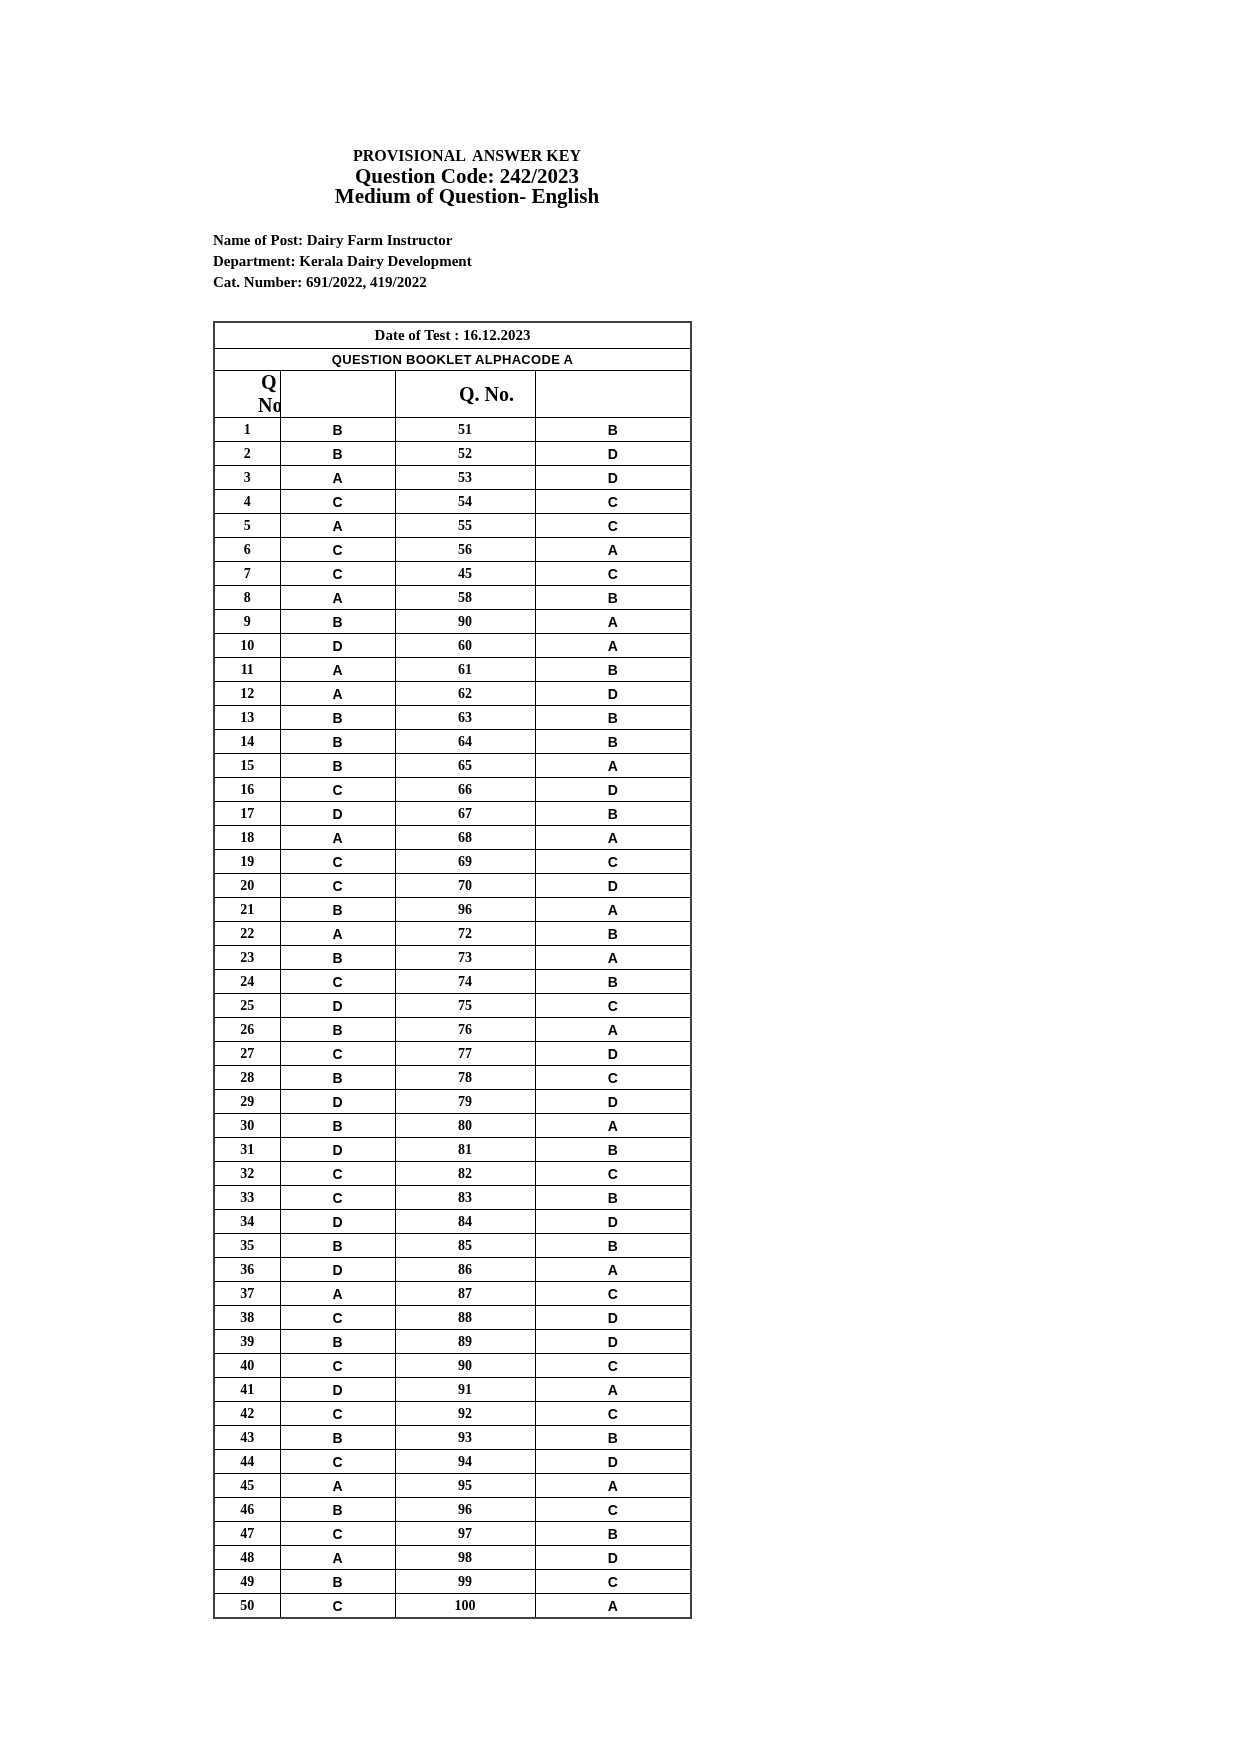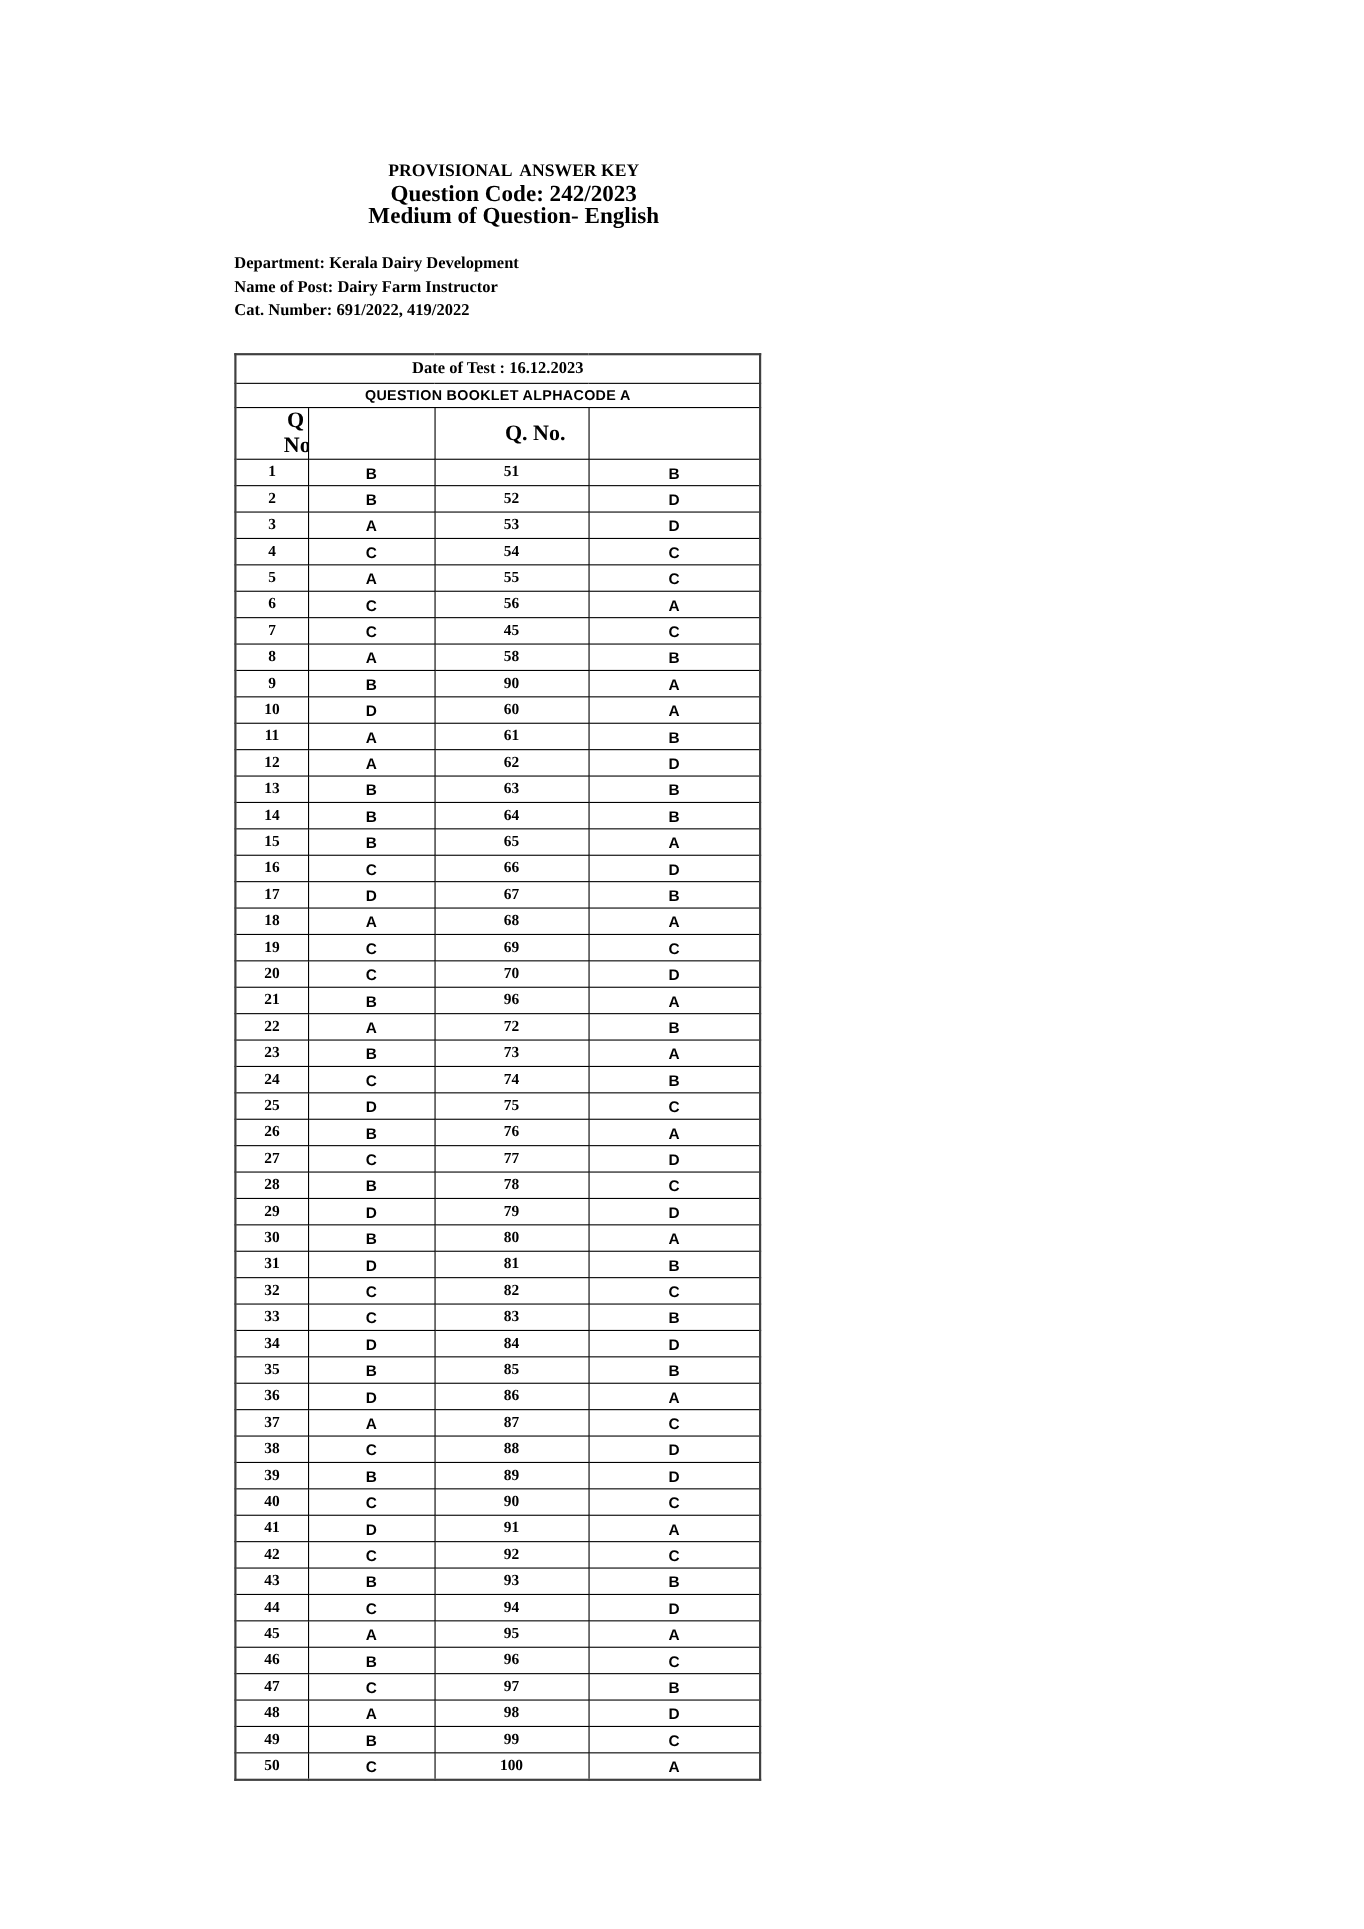--- a/index.html
+++ b/index.html
@@ -101,22 +101,22 @@
 
 <div class="content">
 
   <div class="title-block">
     <div class="title-line1">PROVISIONAL  ANSWER KEY</div>
     <div class="title-line2">Question Code: 242/2023</div>
     <div class="title-line3">Medium of Question- English</div>
   </div>
 
   <div class="info-block">
+    <div>Name of Post: Dairy Farm Instructor</div>
     <div>Department: Kerala Dairy Development</div>
-    <div>Name of Post: Dairy Farm Instructor</div>
     <div>Cat. Number: 691/2022, 419/2022</div>
   </div>
 
   <table class="answer-key">
     <colgroup>
       <col class="c-qno-l">
       <col class="c-ans-l">
       <col class="c-qno-r">
       <col class="c-ans-r">
     </colgroup>

